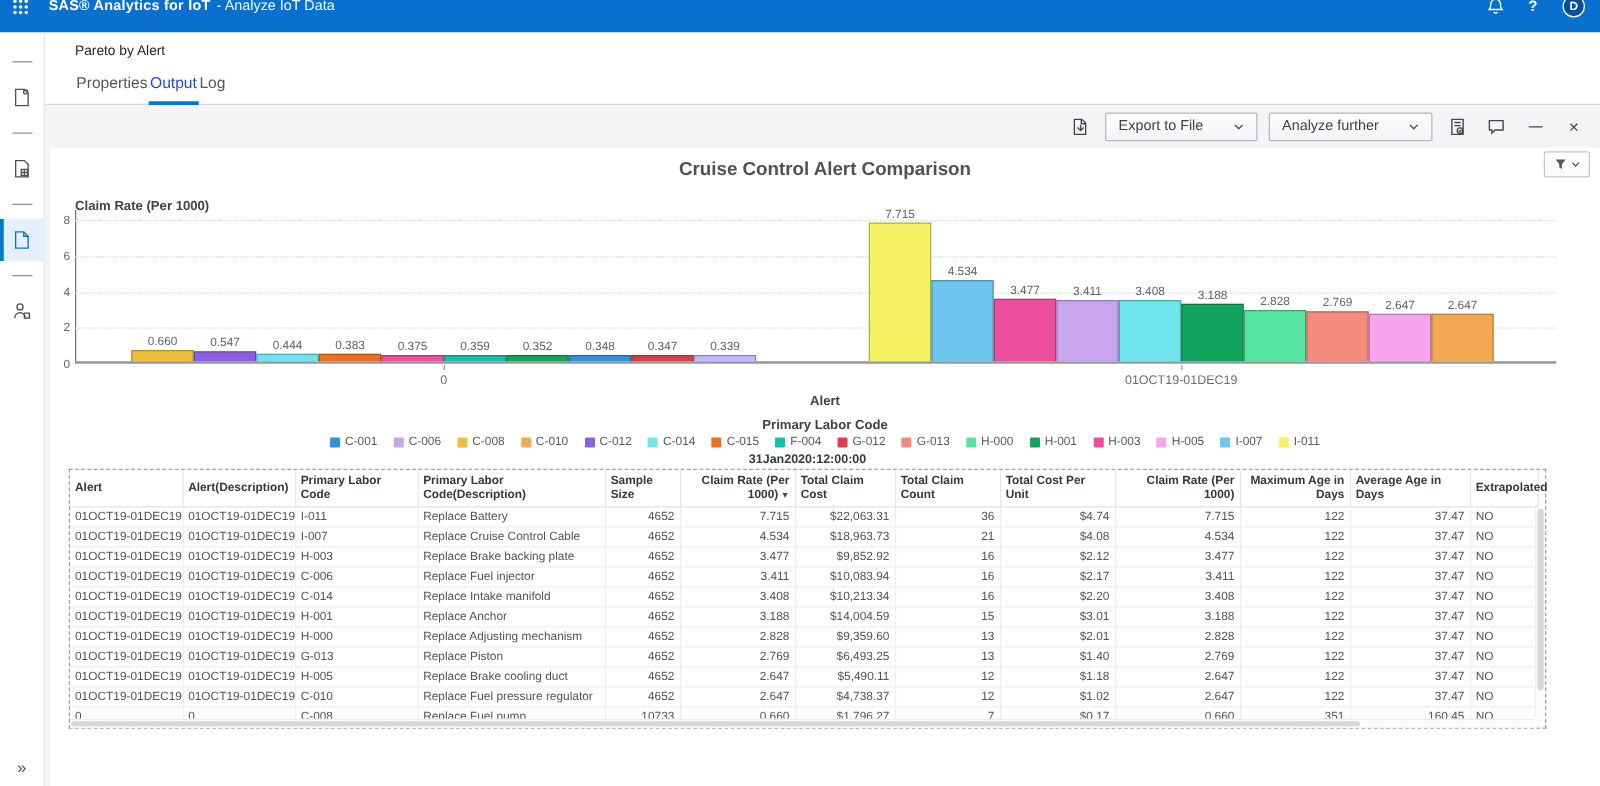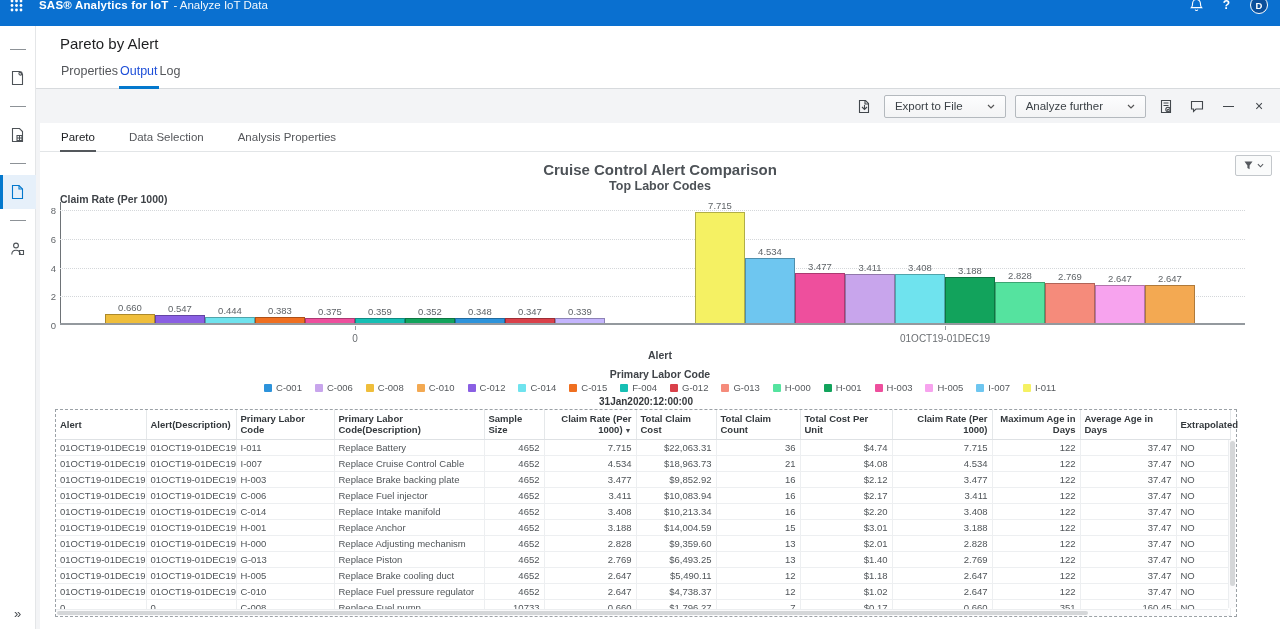--- a/index.html
+++ b/index.html
@@ -25,21 +25,21 @@
   .sidebar { width:36px; background:#fff; border-right:1px solid #e4e6e8;
     display:flex; flex-direction:column; align-items:center; padding-top:12px; position:relative; }
   .side-div { width:16px; height:0; border-top:1.6px solid #8d9297; margin:11px 0; }
   .side-item { width:36px; height:34px; display:flex; align-items:center;
     justify-content:center; cursor:pointer; color:#4d5257; }
   .side-item.active { background:#e6f0fa; box-shadow:inset 3px 0 0 #0378cd; color:#0378cd; }
   .side-expand { position:absolute; bottom:8px; font-size:13px; color:#45494e; cursor:pointer; }
 
   .main { flex:1; display:flex; flex-direction:column; min-width:0; }
   .pagehead { background:#fff; padding:9px 0 0 24px; }
-  .page-title { font-size:15px; color:#1e1f21; }
+  .page-title { font-size:11px; color:#1e1f21; }
   .tabs { background:#fff; display:flex; padding-left:24px;
     border-bottom:1px solid #d7dadd; margin-top:6px; }
   .tab { font-size:12.5px; color:#54565a; padding:6px 1px 8px; cursor:pointer;
     border-bottom:3px solid transparent; margin-bottom:-1px; }
   .tab.active { color:#1d4ed8; border-bottom-color:#0378cd; }
 
   .graybody { flex:1; background:#f3f4f6; display:flex; flex-direction:column; min-height:0; }
   .toolbar { height:34px; display:flex; align-items:center; justify-content:flex-end;
     gap:9px; padding-right:10px; }
   .tb-iconbtn { width:22px; height:22px; display:flex; align-items:center;
@@ -241,37 +241,31 @@
         </span>
         <span class="tb-iconbtn">
             <span class="minimize-line"></span>
           </span>
         <span class="tb-iconbtn">
           <span class="close-glyph">×</span>
         </span>
       </div>
 
       <div class="panel">
-        <div class="subtabs">
-          <div class="subtab active">Pareto</div>
-          <div class="subtab">Data Selection</div>
-          <div class="subtab">Analysis Properties</div>
-        </div>
 
         <div class="chart">
           <div class="filter-btn">
             <svg width="9" height="9" viewBox="0 0 9 9" fill="#55595e">
                 <path d="M0.5 0.5h8L5.6 4.4v3.8L3.4 7V4.4z"></path>
               </svg>
             <svg width="7" height="5" viewBox="0 0 8 5" fill="none" stroke="#55595e" stroke-width="1.2">
                 <path d="M1 1l3 3 3-3"></path>
               </svg>
           </div>
           <div class="c-title">Cruise Control Alert Comparison</div>
-          <div class="c-subtitle">Top Labor Codes</div>
           <div class="c-ylabel">Claim Rate (Per 1000)</div>
           <div class="axis-y"></div>
           <div class="plot">
               <div class="gridline" style="top: 86.25px;"></div>
               <div class="gridline" style="top: 57.5px;"></div>
               <div class="gridline" style="top: 28.75px;"></div>
               <div class="gridline" style="top: 0px;"></div>
               <div class="bar-group" style="left: 45px;">
                 <div class="bar" style="width: 50px; height: 9px; background: rgb(239, 190, 59);">
                   <span class="bar-label">0.660</span>

